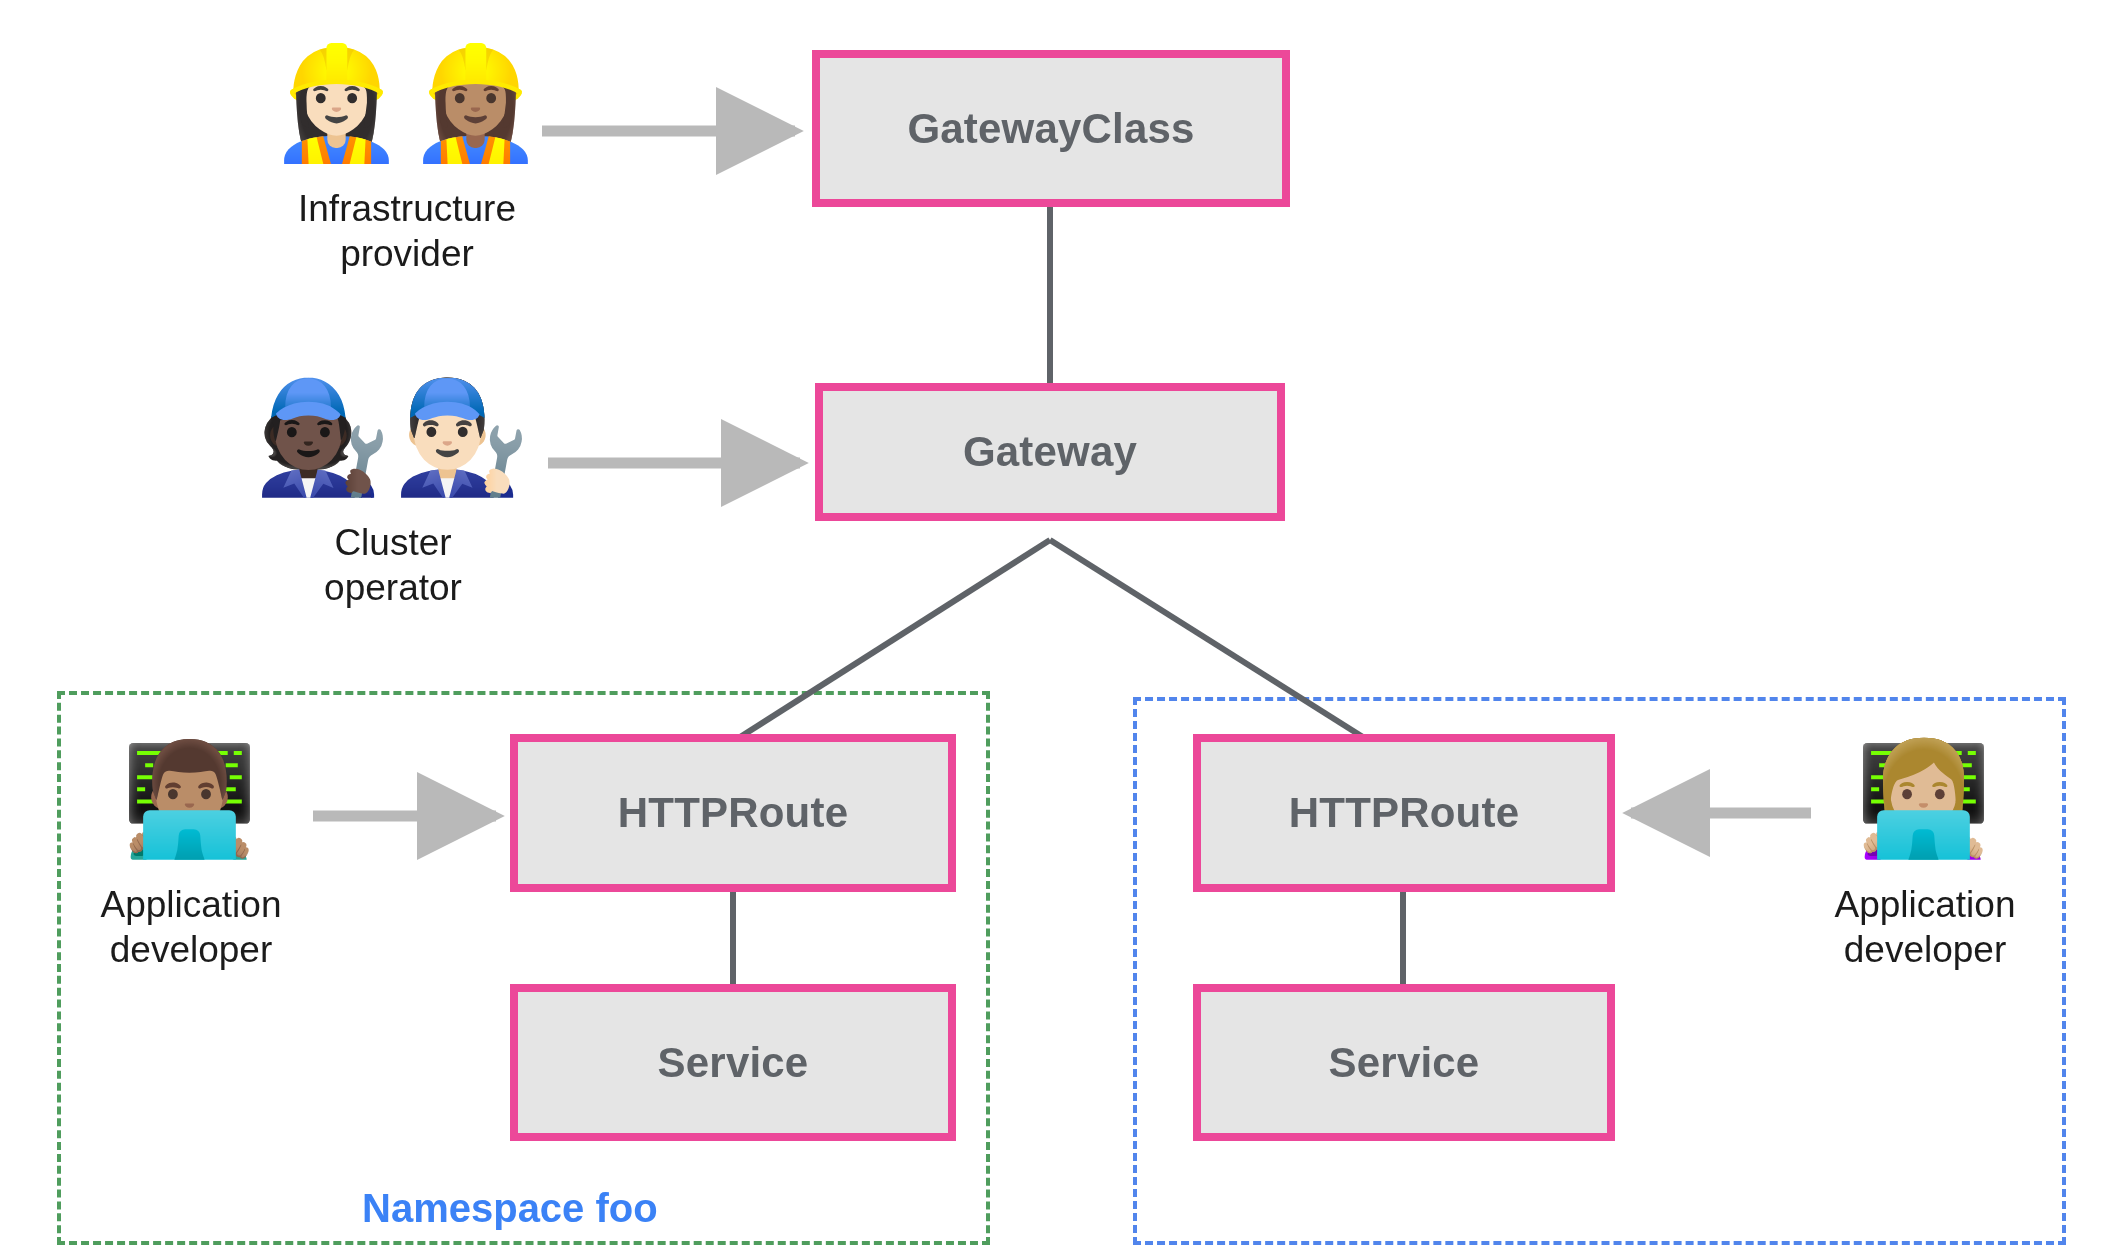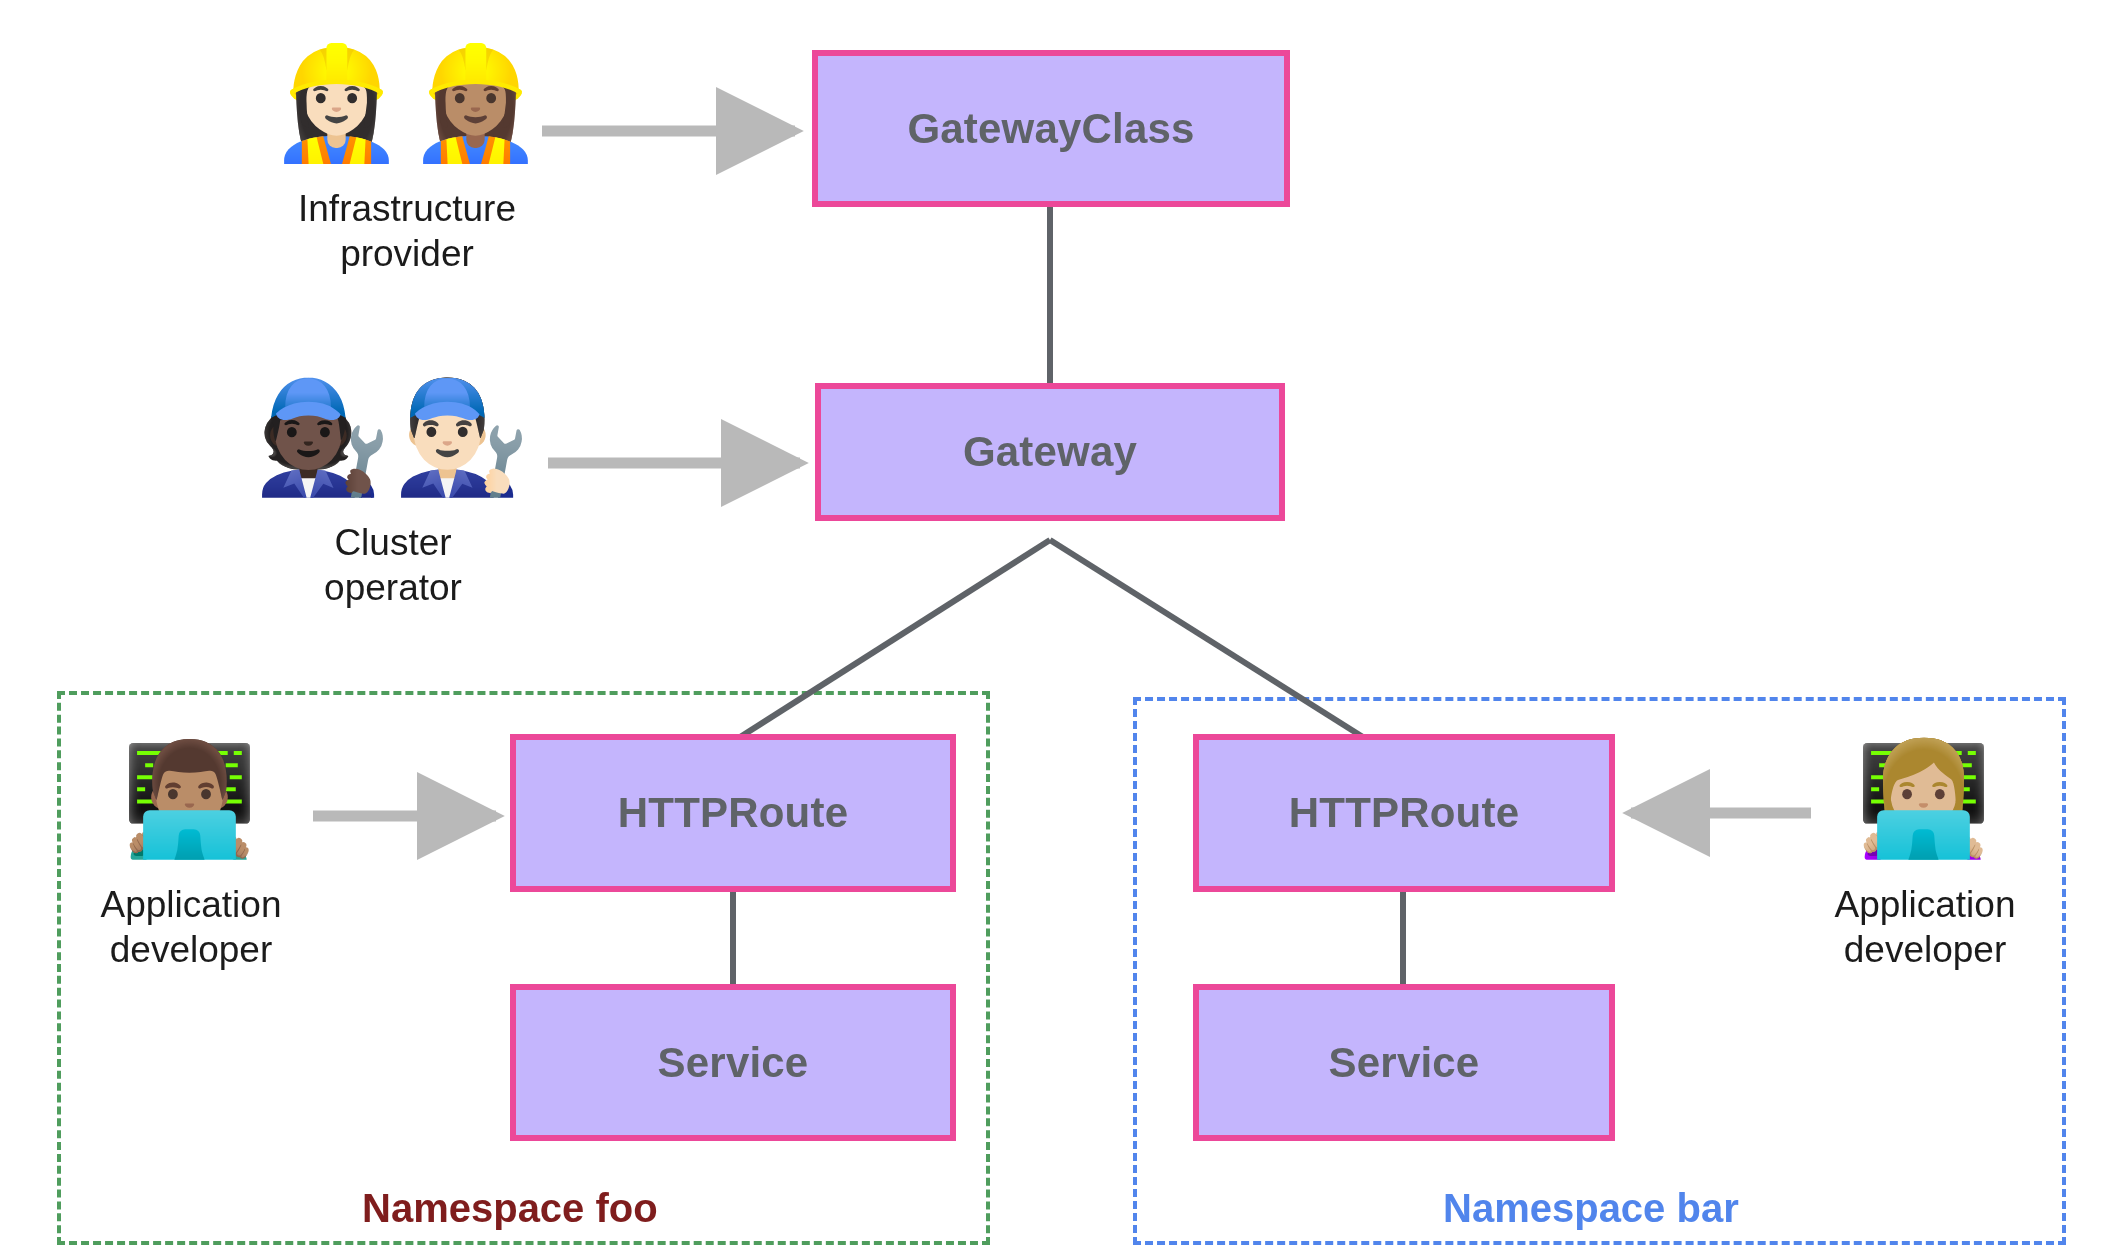--- a/index.html
+++ b/index.html
@@ -13,22 +13,22 @@
     height: 1258px;
     background: #ffffff;
     overflow: hidden;
     font-family: "Liberation Sans", sans-serif;
   }
 
   
   .res-box {
     position: absolute;
     box-sizing: border-box;
-    background: #c4b5fd;
-    border: 6px solid #ec4899;
+    background: #e5e5e5;
+    border: 8px solid #ec4899;
     display: flex;
     align-items: center;
     justify-content: center;
     z-index: 6;
   }
   .res-box .res-label {
     font-family: "Liberation Sans", sans-serif;
     font-weight: bold;
     font-size: 42px;
     color: #5f6368;
@@ -47,21 +47,21 @@
   .ns-box.bar  { border: 4px dashed #5185ec; }
 
   .ns-label {
     position: absolute;
     font-family: "Liberation Sans", sans-serif;
     font-weight: bold;
     font-size: 40px;
     white-space: nowrap;
     z-index: 7;
   }
-  .ns-label.foo { color: #7f1d1d; }
+  .ns-label.foo { color: #3b82f6; }
   .ns-label.bar { color: #5185ec; }
 
   
   .persona {
     position: absolute;
     display: flex;
     flex-direction: column;
     align-items: center;
     z-index: 5;
   }
@@ -168,15 +168,14 @@
   </div>
 
   <div class="persona" style="left:1812px; top:744px; width:226px;">
     <span class="emoji-row" style="font-size:110px;">👩🏼‍💻</span>
     <span class="persona-label">Application
 developer</span>
   </div>
 
   <div class="ns-label foo" style="left:362px; top:1186px;">Namespace foo</div>
 
-  <div class="ns-label bar" style="left:1443px; top:1186px;">Namespace bar</div>
 
 </div>
 
 </body></html>

